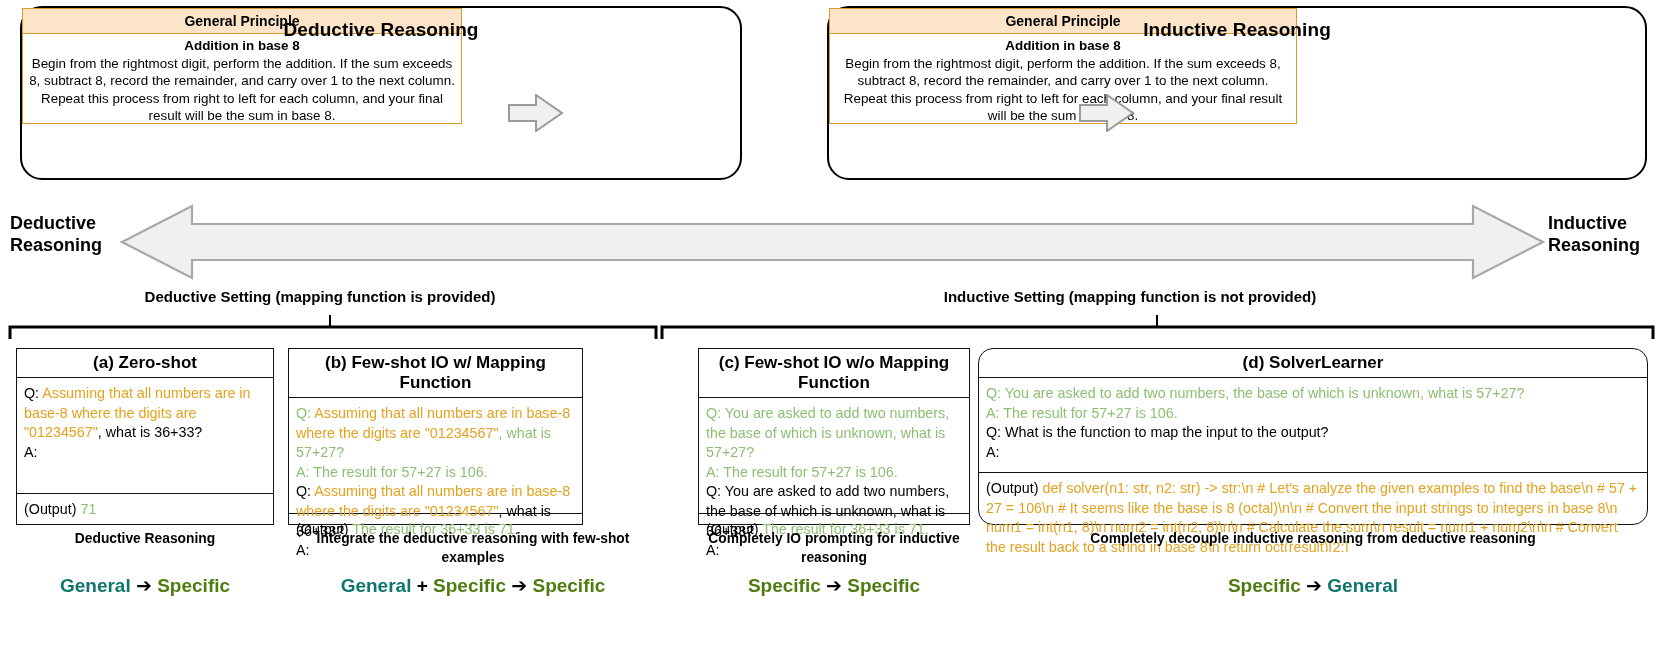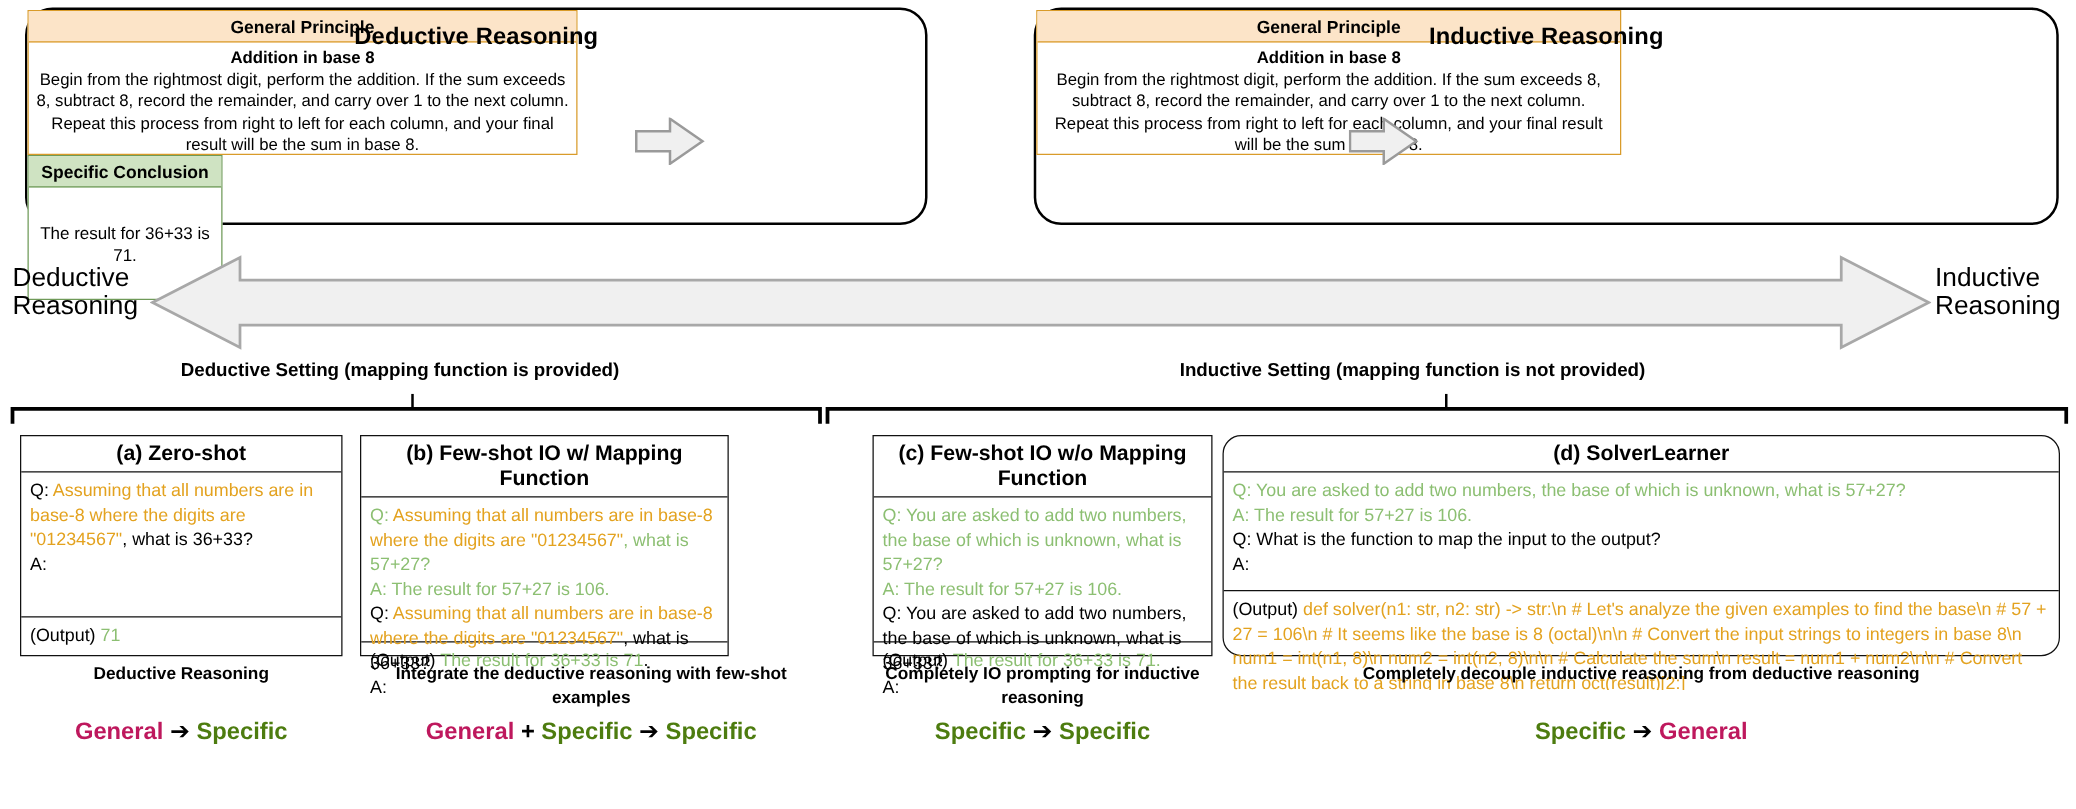--- a/index.html
+++ b/index.html
@@ -27,42 +27,42 @@
   .head-green{background:#cfe3c2;border-bottom:1.5px solid #6f9a58;}
   .box-orange{border:1.5px solid #d99b2a;}
   .box-green{border:1.5px solid #6f9a58;}
   .box-body{font-size:13.4px;line-height:17.5px;padding:3px 6px;text-align:center;}
   .bold-line{font-weight:bold;}
   .obs-line{text-align:left;font-size:14px;line-height:19.4px;padding-left:8px;}
 
   
   .big-arrow{position:absolute;}
   .axis-label{
-    position:absolute;font-weight:normal;font-size:21px;line-height:22px;
+    position:absolute;font-weight:bold;font-size:18px;line-height:22px;
   }
   .setting-label{position:absolute;font-weight:bold;font-size:15px;text-align:center;}
 
   
   .bracket{position:absolute;}
 
   
   .card{position:absolute;box-sizing:border-box;border:1.4px solid #111;background:#fff;}
   .card-title{
     text-align:center;font-weight:bold;font-size:17px;padding:4px 0 4px;
     border-bottom:1.4px solid #111;
   }
   .card-prompt{padding:6px 7px 4px;font-size:14.3px;line-height:19.6px;}
   .card-output{border-top:1.4px solid #111;padding:6px 7px;font-size:14.3px;line-height:19.6px;}
   .or{color:#e3a21f;}
   .gr{color:#8cbf72;}
   .bk{color:#000;}
 
   .caption{position:absolute;text-align:center;font-weight:bold;font-size:13.8px;line-height:18.5px;}
   .flow{position:absolute;text-align:center;font-weight:bold;font-size:19px;}
-  .flow .g{color:#be185d;}
+  .flow .g{color:#0f766e;}
   .flow .s{color:#4d7c0f;}
   .flow .arw{color:#000;}
 </style>
 </head>
 <body>
 
 <div class="round-panel" style="left:20px;top:6px;width:722px;height:174px;">
   <div class="panel-title abs" style="left:0;top:11px;width:100%;">Deductive Reasoning</div>
 
   <div class="box box-orange" style="left:36px;top:44px;width:440px;height:116px;">
@@ -70,24 +70,20 @@
     <div class="box-body">
       <div class="bold-line">Addition in base 8</div>
       <div>Begin from the rightmost digit, perform the addition. If the sum exceeds 8, subtract 8, record the remainder, and carry over 1 to the next column. Repeat this process from right to left for each column, and your final result will be the sum in base 8.</div>
     </div>
   </div>
 
   <svg class="abs" style="left:486px;top:86px;" width="56" height="38" viewBox="0 0 56 38">
     <polygon points="1,11 28,11 28,1 54,19 28,37 28,27 1,27" fill="#f0f0f0" stroke="#9a9a9a" stroke-width="2"></polygon>
   </svg>
 
-  <div class="box box-green" style="left:550px;top:44px;width:156px;height:116px;">
-    <div class="box-head head-green">Specific Conclusion</div>
-    <div class="box-body" style="display:flex;align-items:center;justify-content:center;height:85px;font-size:13.6px;">The result for 36+33 is 71.</div>
-  </div>
 </div>
 
 <div class="round-panel" style="left:827px;top:6px;width:820px;height:174px;">
   <div class="panel-title abs" style="left:0;top:11px;width:100%;">Inductive Reasoning</div>
 
 
   <svg class="abs" style="left:250px;top:86px;" width="56" height="38" viewBox="0 0 56 38">
     <polygon points="1,11 28,11 28,1 54,19 28,37 28,27 1,27" fill="#f0f0f0" stroke="#9a9a9a" stroke-width="2"></polygon>
   </svg>
 

